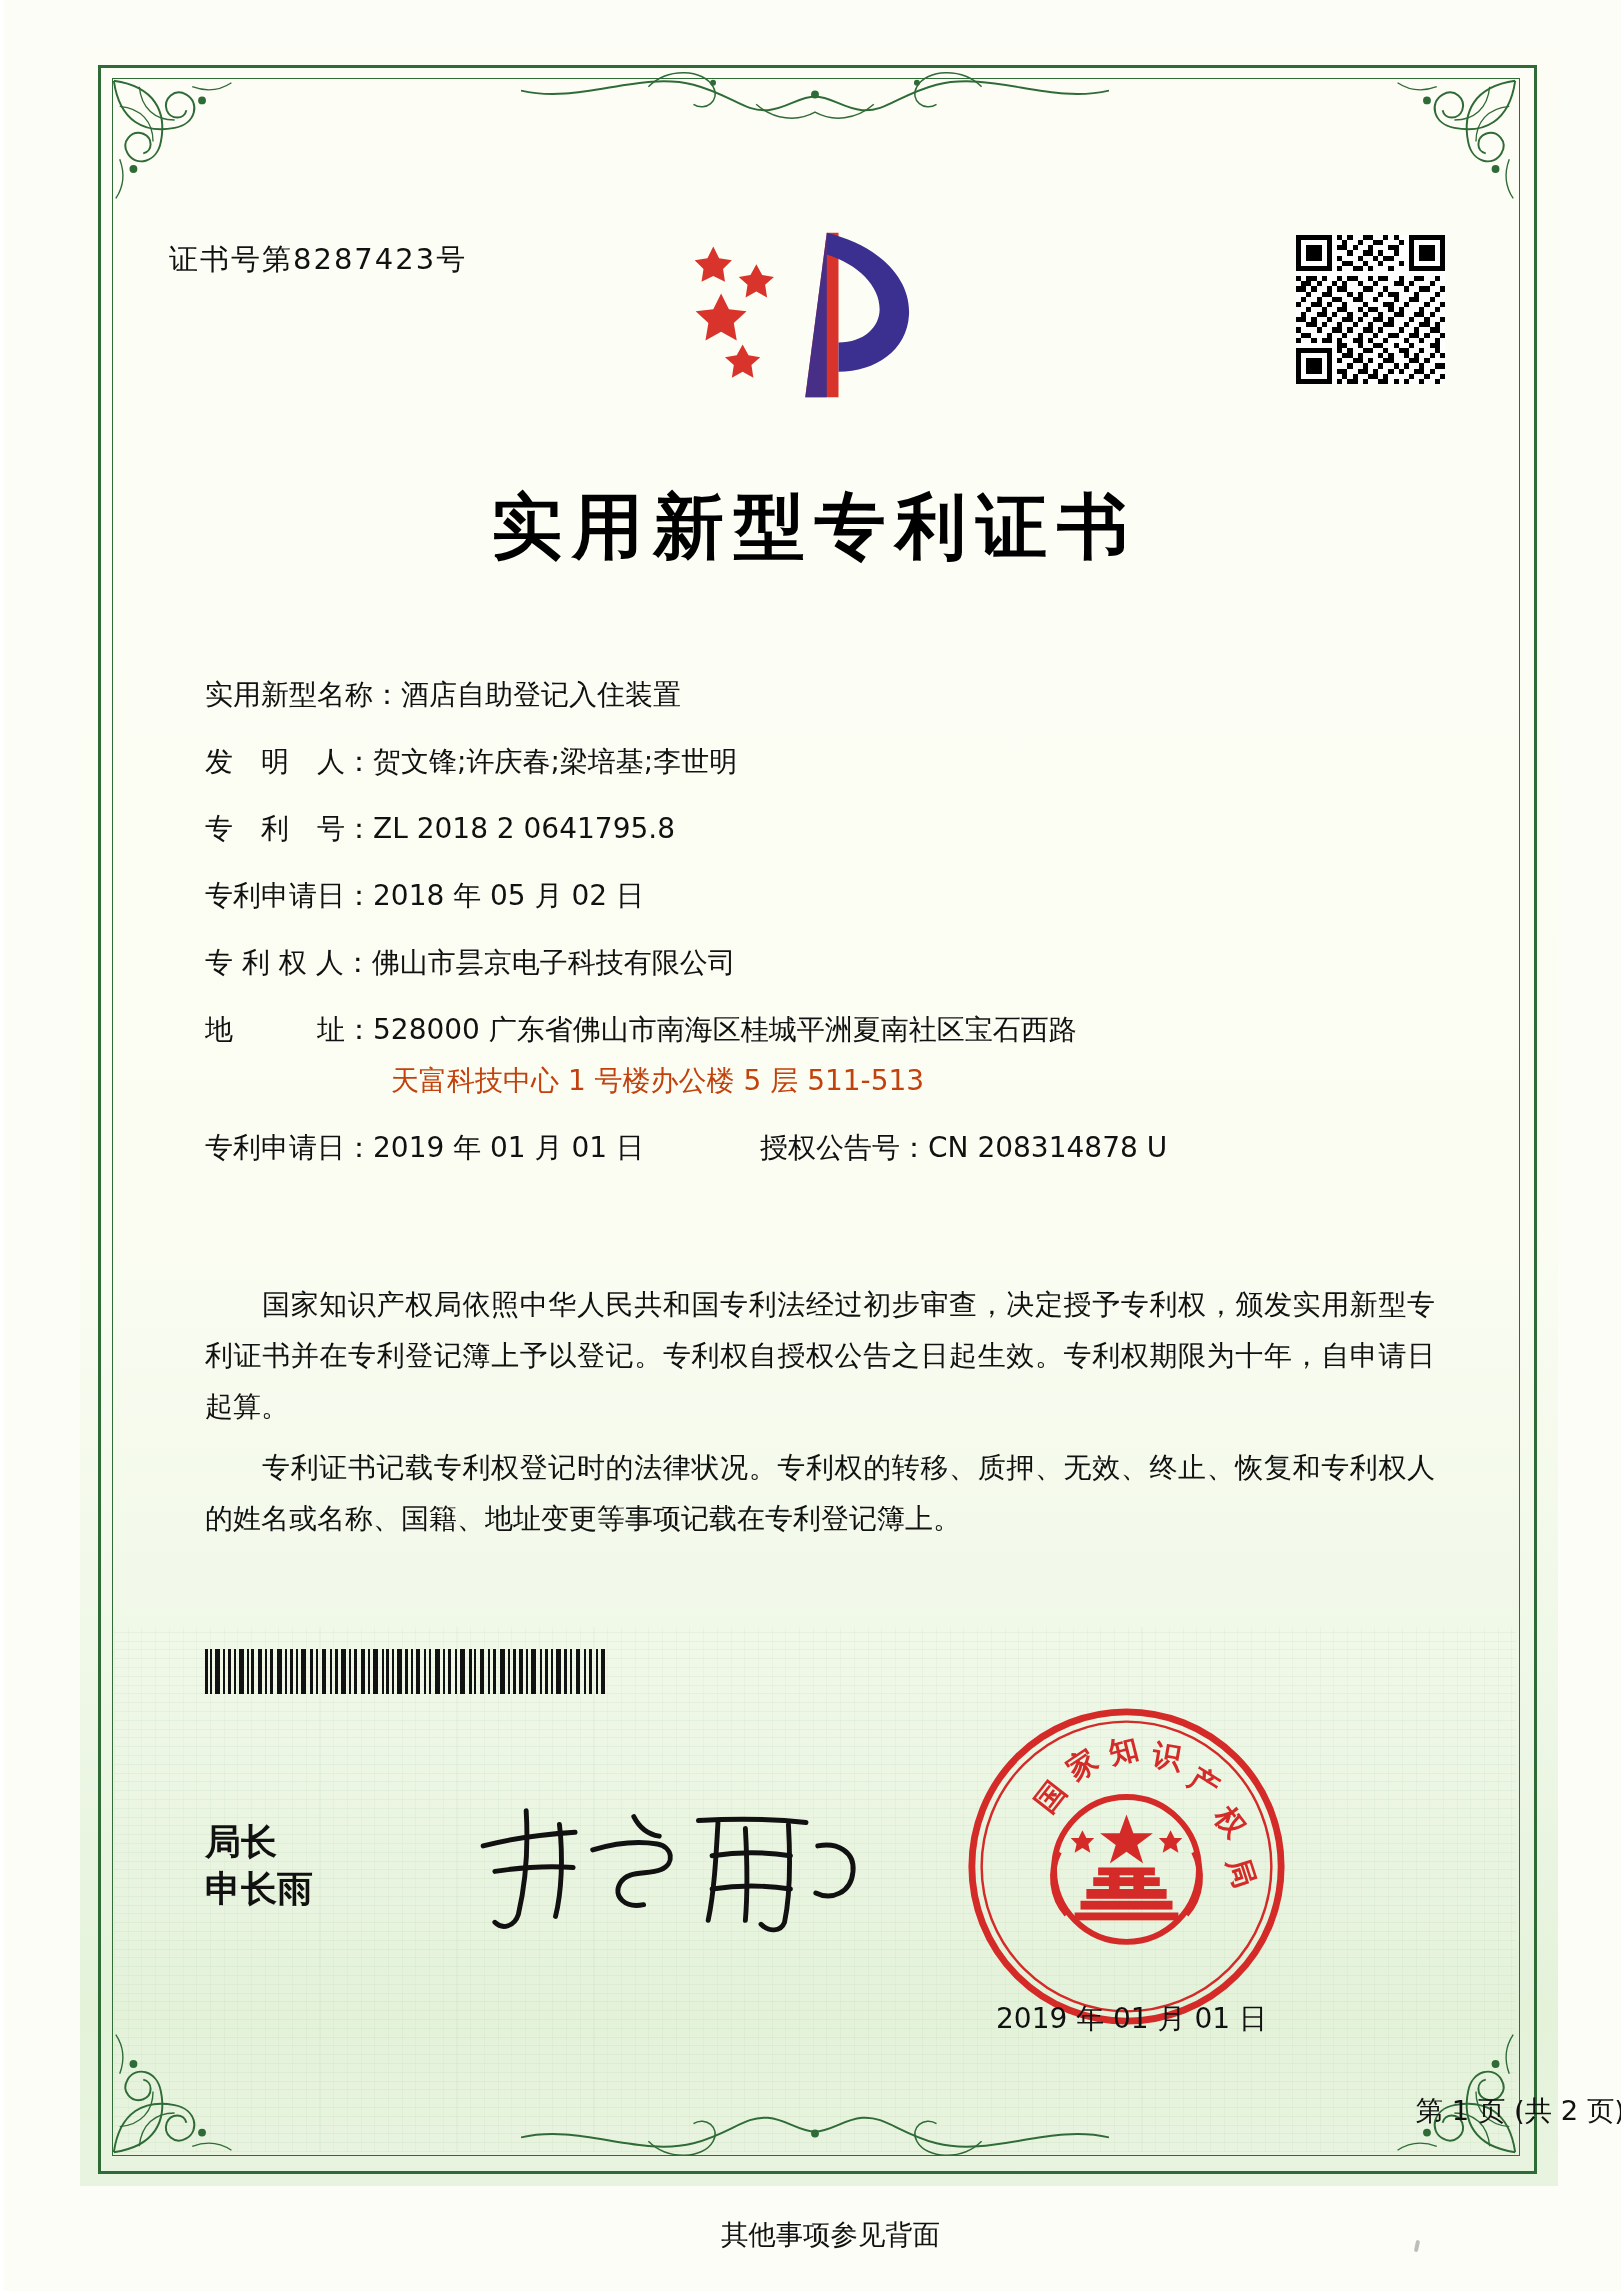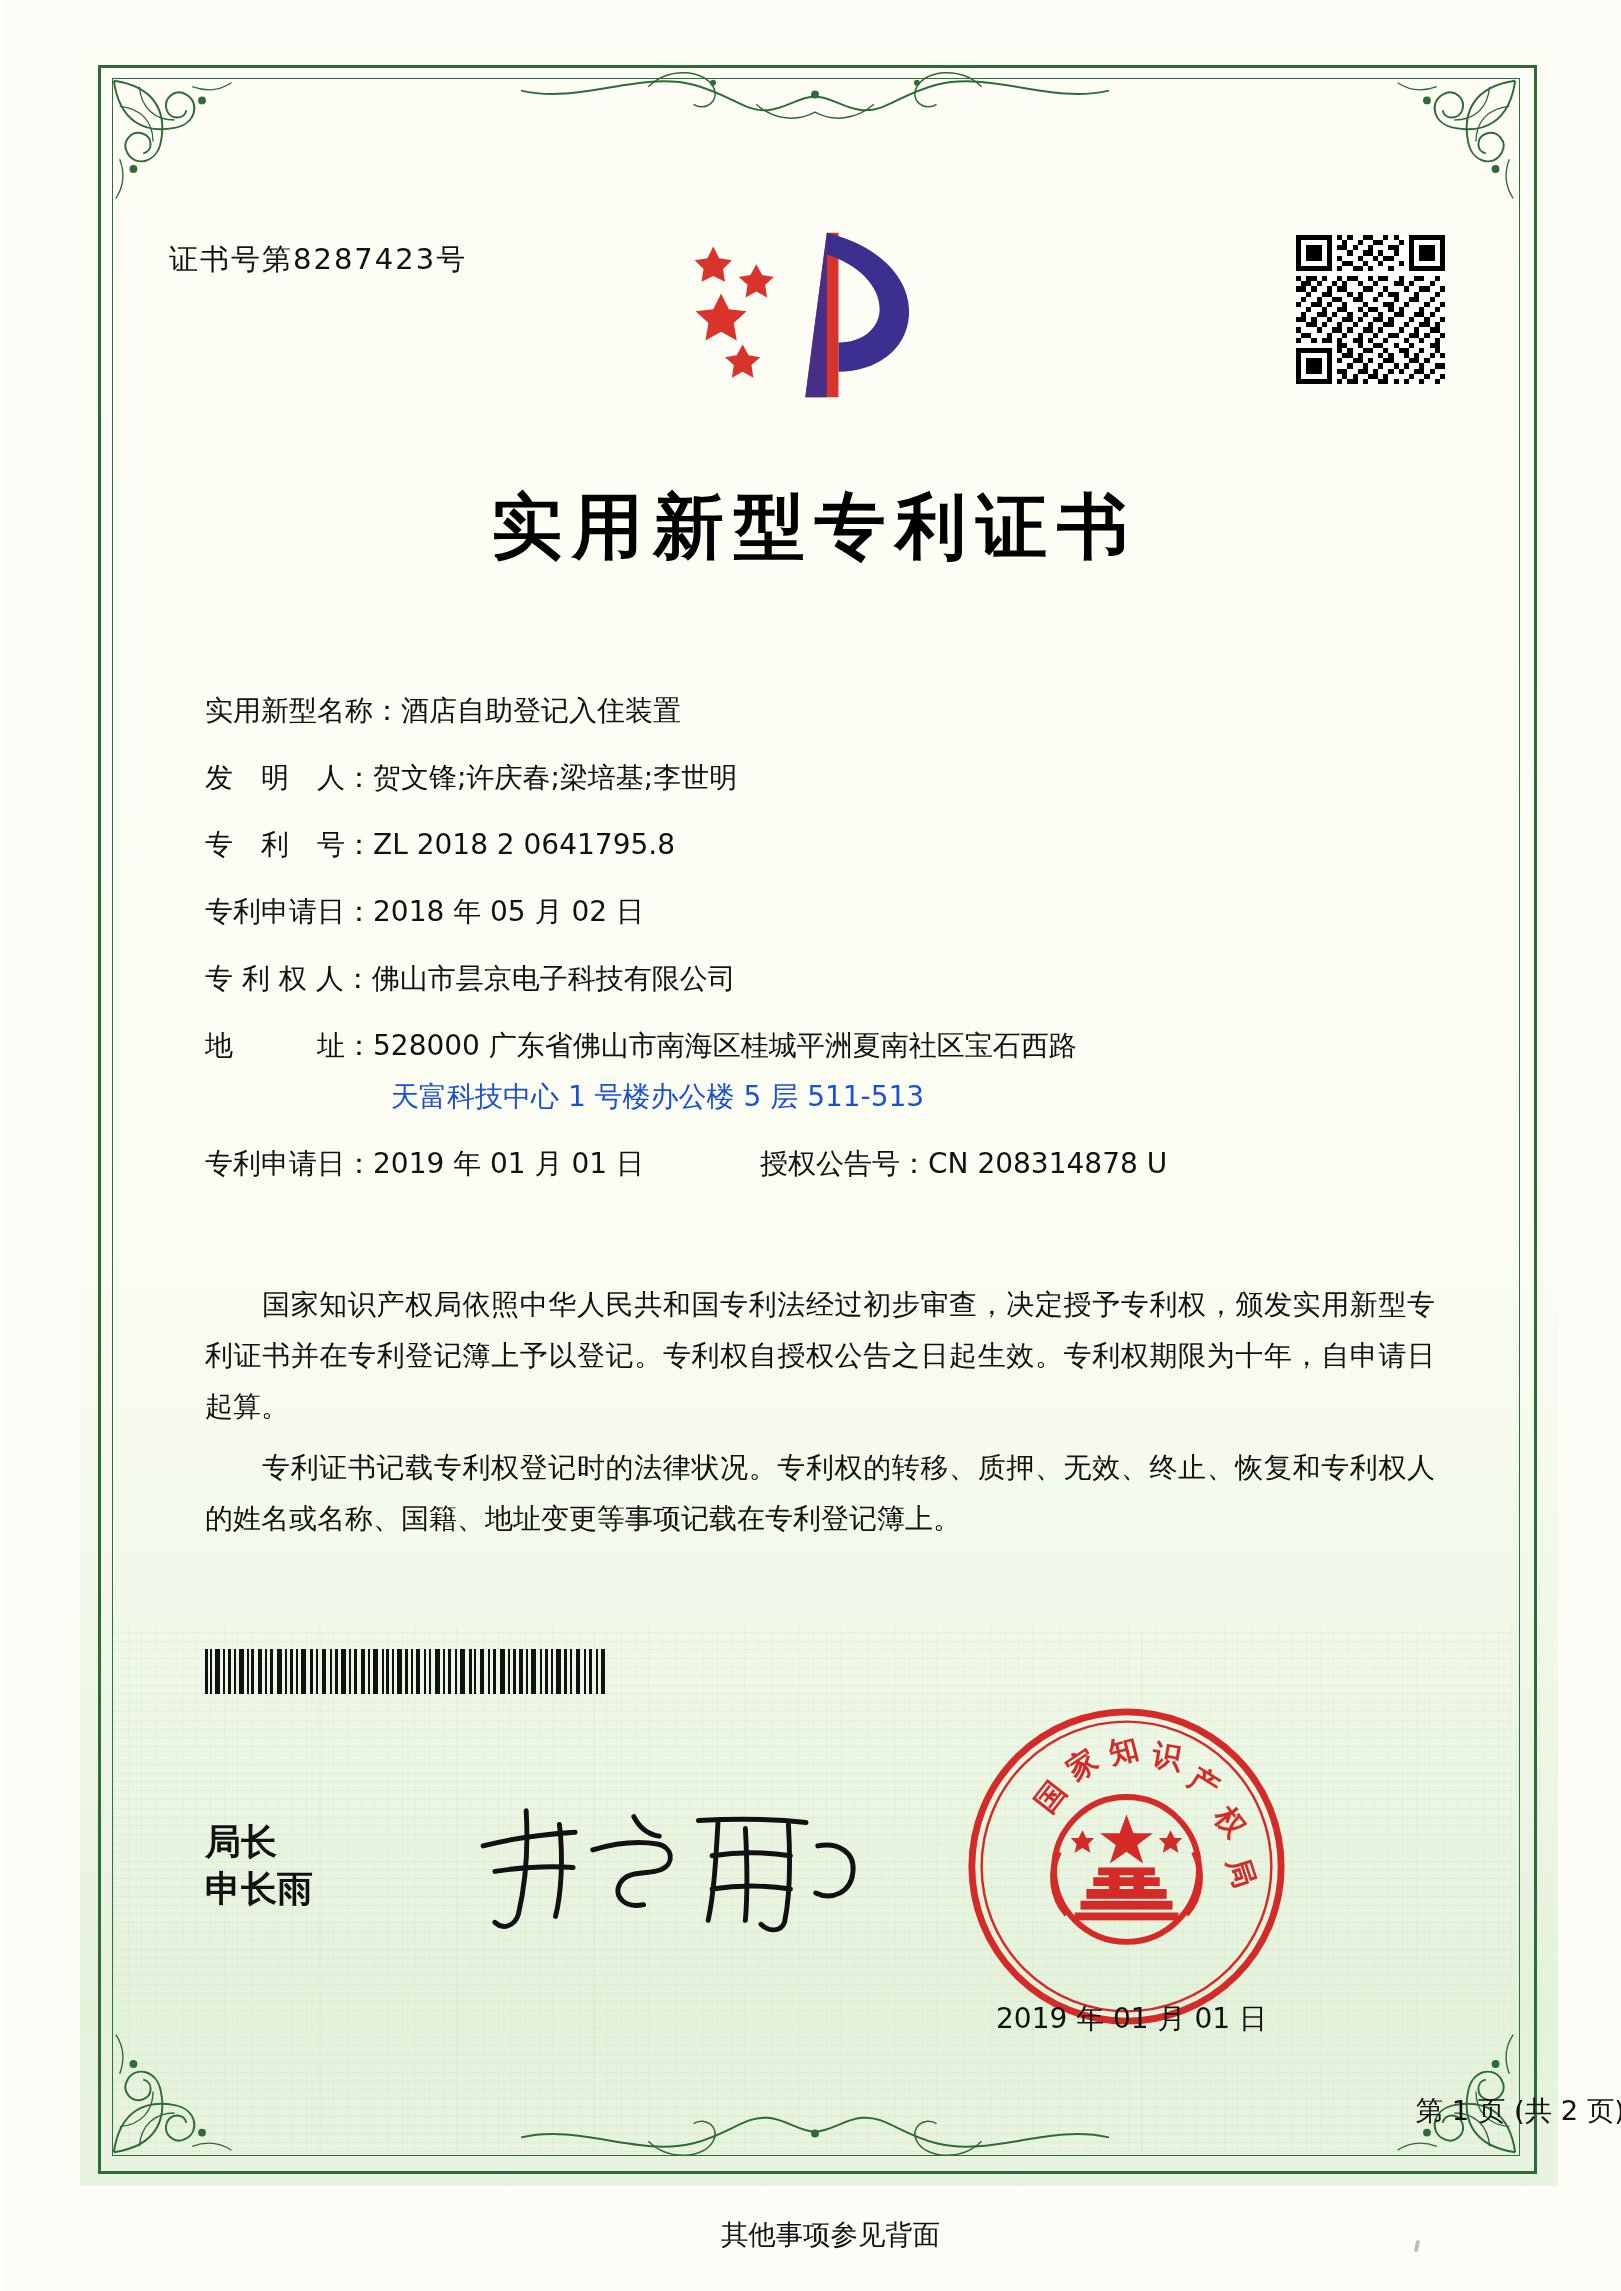--- a/index.html
+++ b/index.html
@@ -130,21 +130,20 @@
     letter-spacing: 9.8px;
     color: #000;
   }
 
   
   .fields {
     position: absolute;
     left: 201px;
     top: 676px;
     width: 1225px;
-    margin-top: 16px;
   }
   .row {
     display: flex;
     align-items: baseline;
     margin-bottom: 29px;
     font-size: 28px;
     color: #111;
     font-family: "DejaVu Sans", sans-serif;
   }
   .row .lbl {
@@ -152,21 +151,21 @@
     flex: 0 0 auto;
   }
   .row .val {
     margin-left: 0;
     white-space: nowrap;
   }
   .addr-second {
     margin-left: 186px;
     font-size: 28px;
     font-family: "DejaVu Sans", sans-serif;
-    color: #1d4ed8;
+    color: #c2410c;
     margin-top: -15.7px;
     margin-bottom: 29px;
   }
   .row.pub {
     justify-content: flex-start;
   }
   .pub-gap { display:inline-block; width: 116px; }
 
   
   .paras {

